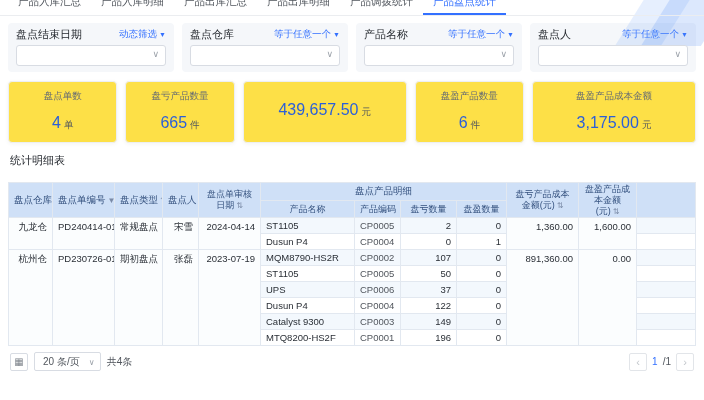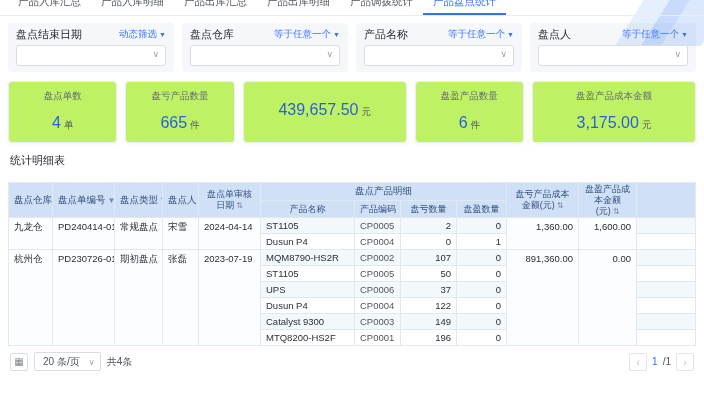--- a/index.html
+++ b/index.html
@@ -37,38 +37,38 @@
   .f-head { display:flex; justify-content:space-between; align-items:center; height:12px; }
   .f-label { font-size:11px; color:#1f2329; white-space:nowrap; }
   .f-op { font-size:9.5px; color:#3370ff; white-space:nowrap; cursor:pointer; }
   .f-op .caret { font-size:7px; margin-left:2px; }
   .f-select { position:relative; margin-top:5px; height:21px; background:#fff;
     border:1px solid #d8dce3; border-radius:3px; cursor:pointer; }
   .f-select .chev { position:absolute; right:6px; top:3px; font-size:9px; color:#9aa0a8; }
 
   
   .stats { display:flex; gap:8px; padding:4px 8px 8px 8px; }
-  .stat-card { flex:1; background:#bef264; border:1px solid #edeff2; border-radius:4px;
+  .stat-card { flex:1; background:#fde047; border:1px solid #edeff2; border-radius:4px;
     box-shadow:0 1px 4px rgba(31,35,41,0.05); text-align:center; padding:8px 4px 10px 4px; }
   .stat-card.wide { flex:1.55; }
   .stat-label { font-size:9.5px; color:#646a73; white-space:nowrap; }
   .stat-value { margin-top:11px; font-size:16px; color:#2b5fd9; white-space:nowrap; }
   .stat-unit { font-size:9.5px; color:#51565d; margin-left:3px; }
 
   
   .section-title { padding:2px 10px 14px 10px; font-size:11px; color:#1f2329; }
   table { margin:0 8px; width:688px; border-collapse:collapse; table-layout:fixed; font-size:9.5px; }
   th,td { border:1px solid #e2e8f0; padding:1px 5px; overflow:hidden; white-space:nowrap; }
   thead th { background:#cfe0f7; color:#33507e; font-weight:normal; text-align:center; height:16px; }
   thead .sub th { height:14px; font-size:9px; }
   .sort { font-size:8px; color:#7a8aa6; margin-left:2px; cursor:pointer; }
   .wrap2 { white-space:normal; line-height:1.2; font-size:9px; }
   tbody td { height:16px; color:#2a2f36; background:#fff; }
   tbody tr.alt td { background:#f3f8fd; }
-  tbody td.merged { background:#fbfdfe !important; vertical-align:top; padding-top:3px; }
+  tbody td.merged { background:#fbfdfe !important; vertical-align:top; padding-top:3px;text-align:right; }
   td.num { text-align:right; }
   td.code { color:#51565d; }
 
   
   .pagination { display:flex; justify-content:space-between; align-items:center;
     padding:6px 10px 0 10px; font-size:10px; color:#51565d; }
   .pg-left { display:flex; align-items:center; gap:6px; }
   .pg-iconbtn { width:18px; height:18px; border:1px solid #d8dce3; border-radius:2px;
     display:flex; align-items:center; justify-content:center; color:#7a8088; cursor:pointer; background:#fff; }
   .pg-size { position:relative; height:19px; line-height:17px; border:1px solid #d8dce3;

